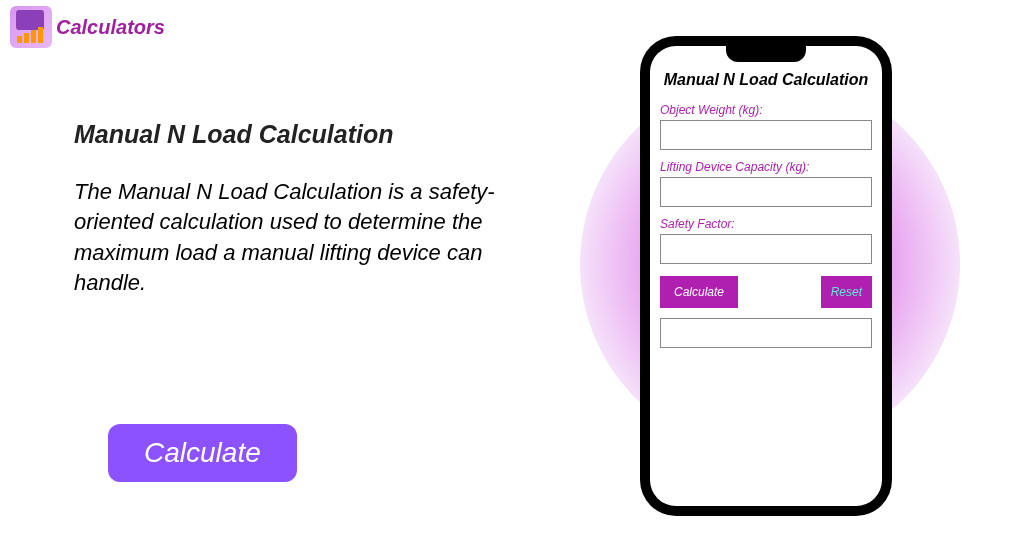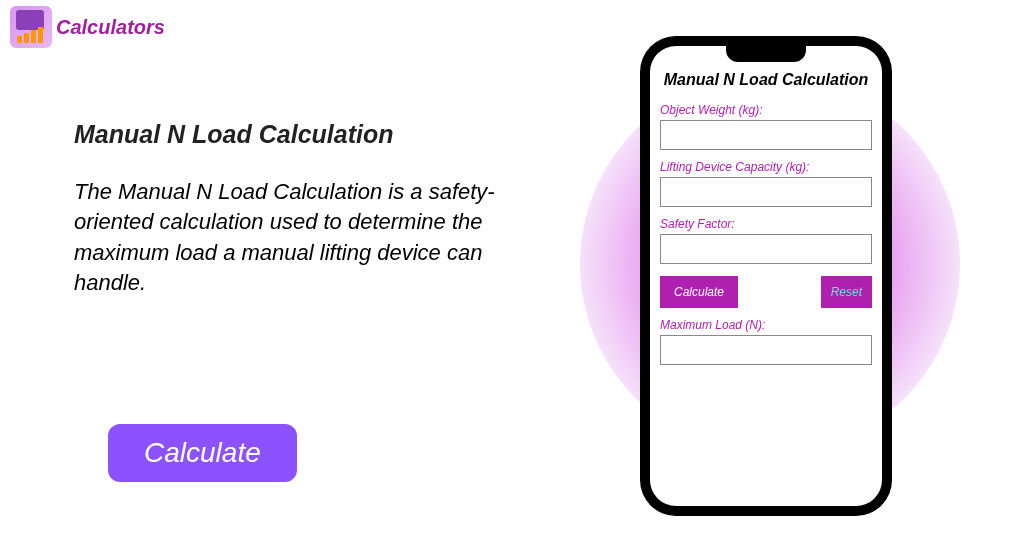--- a/index.html
+++ b/index.html
@@ -241,17 +241,16 @@
       <label class="form-label">Safety Factor:</label>
       <input class="form-input" type="text" value="" style="">
     </div>
 
     <div class="button-row">
       <button class="btn-calc">Calculate</button>
       <button class="btn-reset">Reset</button>
     </div>
 
     <div class="result-group">
-      <label class="form-label">Maximum Load (N):</label>
       <input class="form-input" type="text" readonly="" value="" style="">
     </div>
   </div>
 </div>
 
 </body></html>

